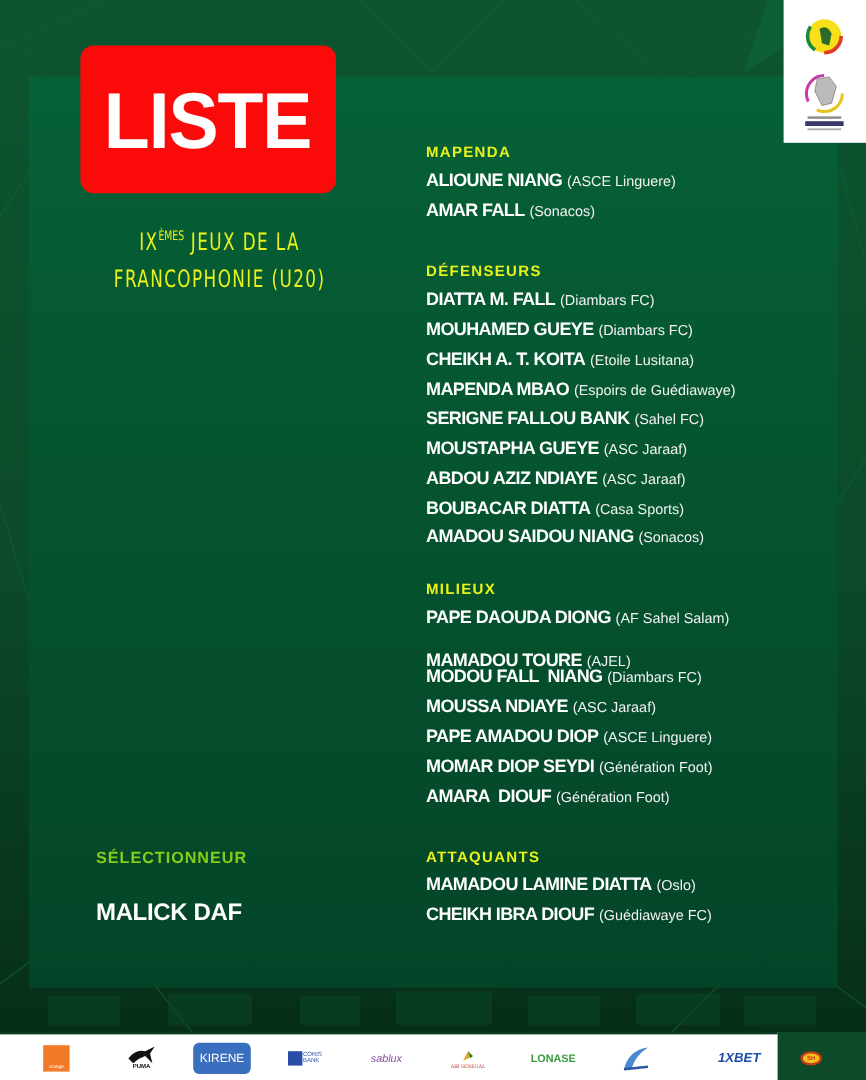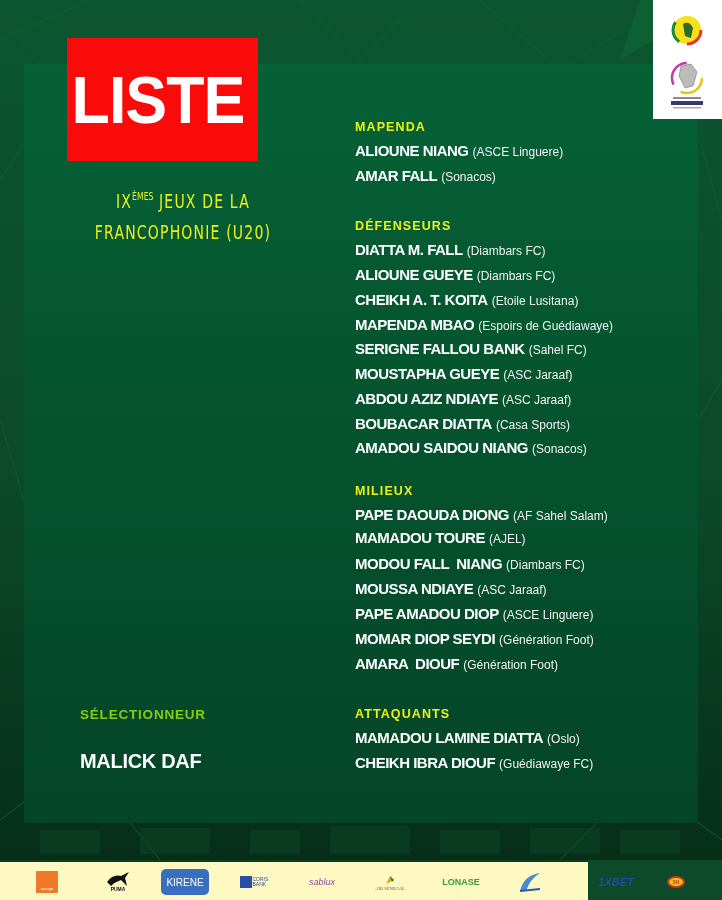--- a/index.html
+++ b/index.html
@@ -14,23 +14,23 @@
     background:
       linear-gradient(180deg, #0d5530 0%, #0b4a2a 55%, #062e19 100%);
     overflow: hidden;
   }
   .bg svg { position: absolute; left: 0; top: 0; }
   .panel {
     position: absolute; left: 24px; top: 64px; width: 674px; height: 759px;
     background: linear-gradient(180deg, #066137 0%, #05542f 45%, #044428 100%);
   }
   .liste-box {
-    position: absolute; left: 67px; top: 38px; width: 191px; height: 123px;
+    position: absolute; left: 67px; top: 38px; width: 213px; height: 123px;
     background: #fb0a0a;
-    display: flex; align-items: center; 
+    display: flex; align-items: center; justify-content: center; border-radius: 11px;
   }
   .liste-box span {
     color: #ffffff; font-weight: 900; font-size: 66px; letter-spacing: -1px;
     font-family: "Liberation Sans", sans-serif;
     transform: scaleX(0.95);
   }
   .event-title {
     position: absolute; left: 60px; top: 181px; width: 246px;
     text-align: center; color: #e9f21a;
     font-family: "DejaVu Sans Condensed", "DejaVu Sans", sans-serif;
@@ -55,22 +55,22 @@
     position: absolute; left: 0; white-space: nowrap;
     color: #e9f21a; font-weight: 700; font-size: 12.5px; letter-spacing: 1.1px;
   }
   .player {
     position: absolute; left: 0; white-space: nowrap;
     color: #ffffff; line-height: 20px;
   }
   .player .pname { font-weight: 900; font-size: 15px; letter-spacing: -0.5px; }
   .player .pclub { font-weight: 400; font-size: 12px; margin-left: 4px; color: #f2f2f2; }
   .sponsors {
-    position: absolute; left: 0; top: 860px; width: 588px; height: 40px;
-    background: #fef9c3; border-top: 2px solid #0a3d22;
+    position: absolute; left: 0; top: 860px; width: 648px; height: 40px;
+    background: #ffffff; border-top: 2px solid #0a3d22;
   }
   .sponsor {
     position: absolute; top: 0; height: 40px;
     display: flex; align-items: center; justify-content: center;
   }
 </style>
 </head>
 <body>
 
 <div class="bg">
@@ -133,32 +133,32 @@
 <div class="coach-name">MALICK DAF</div>
 
 <div class="roster">
 
   <div class="sec-title" style="top:120px">MAPENDA</div>
   <div class="player" style="top:141px"><span class="pname">ALIOUNE NIANG</span><span class="pclub">(ASCE Linguere)</span></div>
   <div class="player" style="top:166px"><span class="pname">AMAR FALL</span><span class="pclub">(Sonacos)</span></div>
 
   <div class="sec-title" style="top:219px">DÉFENSEURS</div>
   <div class="player" style="top:240px"><span class="pname">DIATTA M. FALL</span><span class="pclub">(Diambars FC)</span></div>
-  <div class="player" style="top:265px"><span class="pname">ALIOUNE GUEYE</span><span class="pclub">(Diambars FC)</span></div>
+  <div class="player" style="top:265px"><span class="pname">MOUHAMED GUEYE</span><span class="pclub">(Diambars FC)</span></div>
   <div class="player" style="top:290px"><span class="pname">CHEIKH A. T. KOITA</span><span class="pclub">(Etoile Lusitana)</span></div>
   <div class="player" style="top:315px"><span class="pname">MAPENDA MBAO</span><span class="pclub">(Espoirs de Guédiawaye)</span></div>
   <div class="player" style="top:339px"><span class="pname">SERIGNE FALLOU BANK</span><span class="pclub">(Sahel FC)</span></div>
   <div class="player" style="top:364px"><span class="pname">MOUSTAPHA GUEYE</span><span class="pclub">(ASC Jaraaf)</span></div>
   <div class="player" style="top:389px"><span class="pname">ABDOU AZIZ NDIAYE</span><span class="pclub">(ASC Jaraaf)</span></div>
   <div class="player" style="top:414px"><span class="pname">BOUBACAR DIATTA</span><span class="pclub">(Casa Sports)</span></div>
   <div class="player" style="top:438px"><span class="pname">AMADOU SAIDOU NIANG</span><span class="pclub">(Sonacos)</span></div>
 
   <div class="sec-title" style="top:484px">MILIEUX</div>
   <div class="player" style="top:505px"><span class="pname">PAPE DAOUDA DIONG</span><span class="pclub">(AF Sahel Salam)</span></div>
-  <div class="player" style="top:528px"><span class="pname">MAMADOU TOURE</span><span class="pclub">(AJEL)</span></div>
+  <div class="player" style="top:541px"><span class="pname">MAMADOU TOURE</span><span class="pclub">(AJEL)</span></div>
   <div class="player" style="top:554px"><span class="pname" style="white-space:pre">MODOU FALL  NIANG</span><span class="pclub">(Diambars FC)</span></div>
   <div class="player" style="top:579px"><span class="pname">MOUSSA NDIAYE</span><span class="pclub">(ASC Jaraaf)</span></div>
   <div class="player" style="top:604px"><span class="pname">PAPE AMADOU DIOP</span><span class="pclub">(ASCE Linguere)</span></div>
   <div class="player" style="top:629px"><span class="pname">MOMAR DIOP SEYDI</span><span class="pclub">(Génération Foot)</span></div>
   <div class="player" style="top:654px"><span class="pname" style="white-space:pre">AMARA  DIOUF</span><span class="pclub">(Génération Foot)</span></div>
 
   <div class="sec-title" style="top:707px">ATTAQUANTS</div>
   <div class="player" style="top:728px"><span class="pname">MAMADOU LAMINE DIATTA</span><span class="pclub">(Oslo)</span></div>
   <div class="player" style="top:753px"><span class="pname">CHEIKH IBRA DIOUF</span><span class="pclub">(Guédiawaye FC)</span></div>
 </div>

